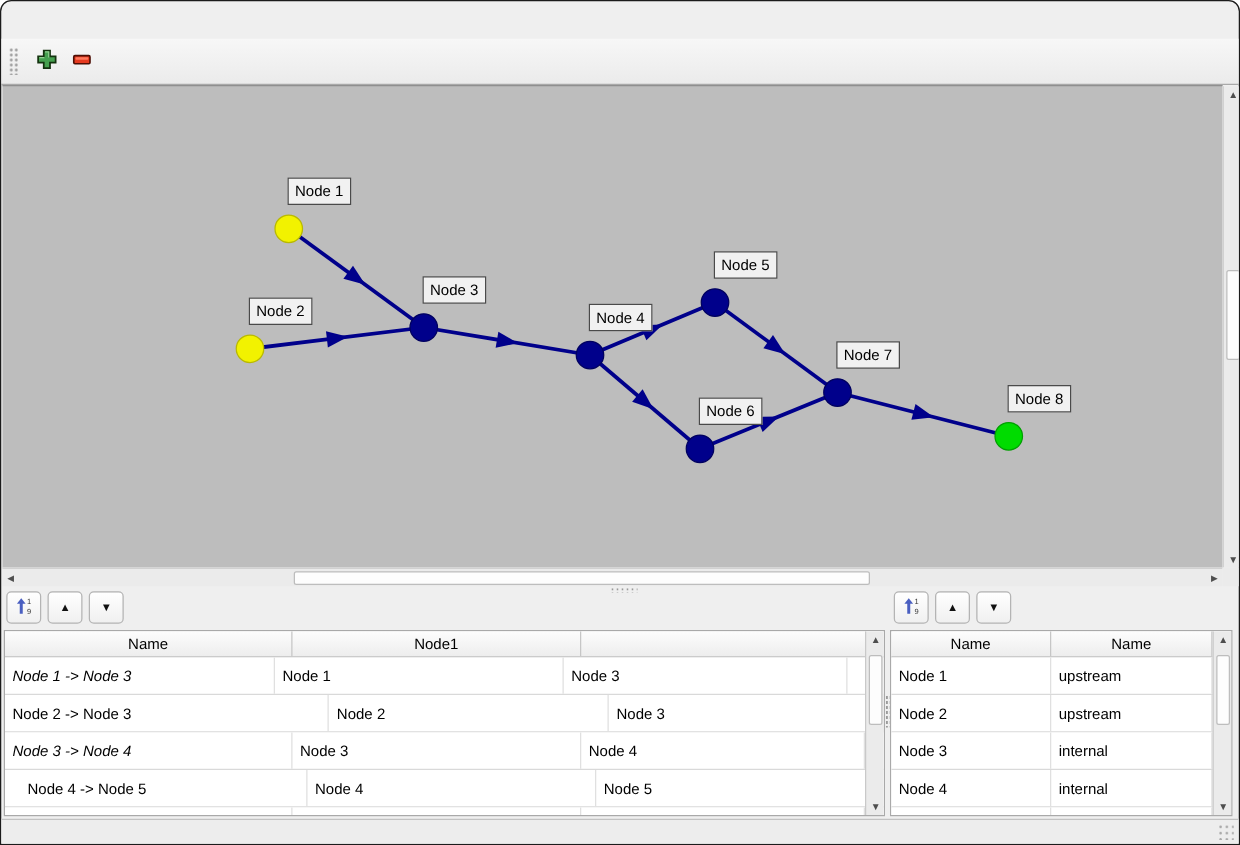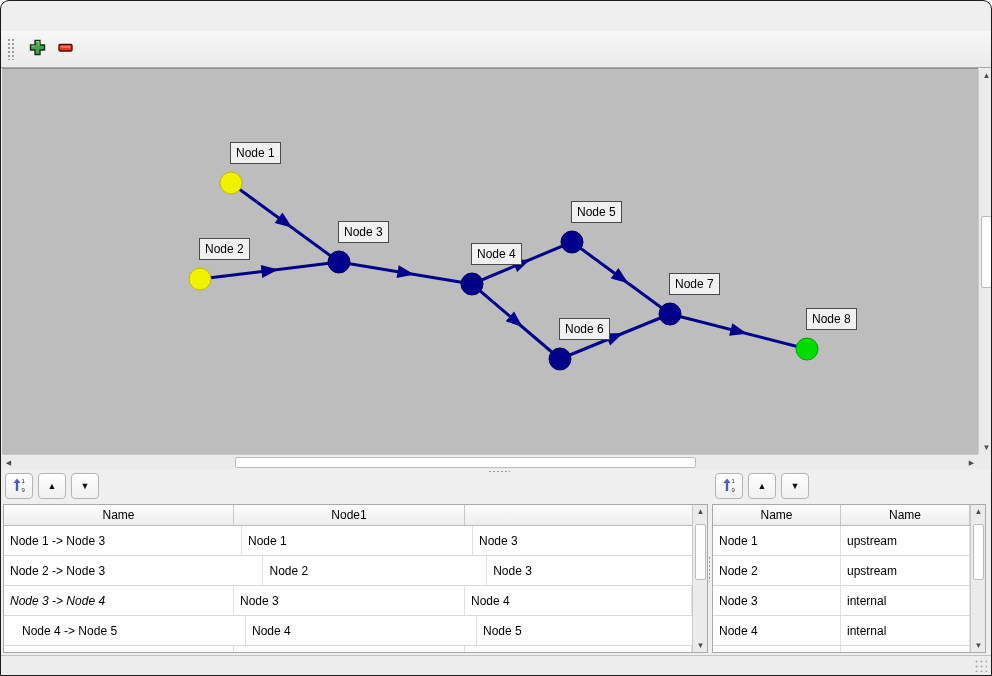--- a/index.html
+++ b/index.html
@@ -217,21 +217,21 @@
     <span>▼</span>
   </button>
 
   <div class="tbl" id="link-table" style="left:2px; width:705px;">
     <div class="tbl-head" id="link-head">
         <div class="hc" style="width: 230px;">Name</div>
         <div class="hc" style="width: 231px;">Node1</div>
       </div>
     <div id="link-body">
         <div class="tbl-row">
-          <div class="c" style="width: 238px;">Node 1 -&gt; Node 3</div>
+          <div class="c" style="width: 216px; font-style: italic;">Node 1 -&gt; Node 3</div>
           <div class="c" style="width: 231px;">Node 1</div>
           <div class="c" style="width: 227px;">Node 3</div>
         </div>
         <div class="tbl-row">
           <div class="c" style="width: 268px;">Node 2 -&gt; Node 3</div>
           <div class="c" style="width: 231px;">Node 2</div>
           <div class="c" style="width: 227px;">Node 3</div>
         </div>
         <div class="tbl-row">
           <div class="c" style="width: 230px; font-style: italic;">Node 3 -&gt; Node 4</div>

